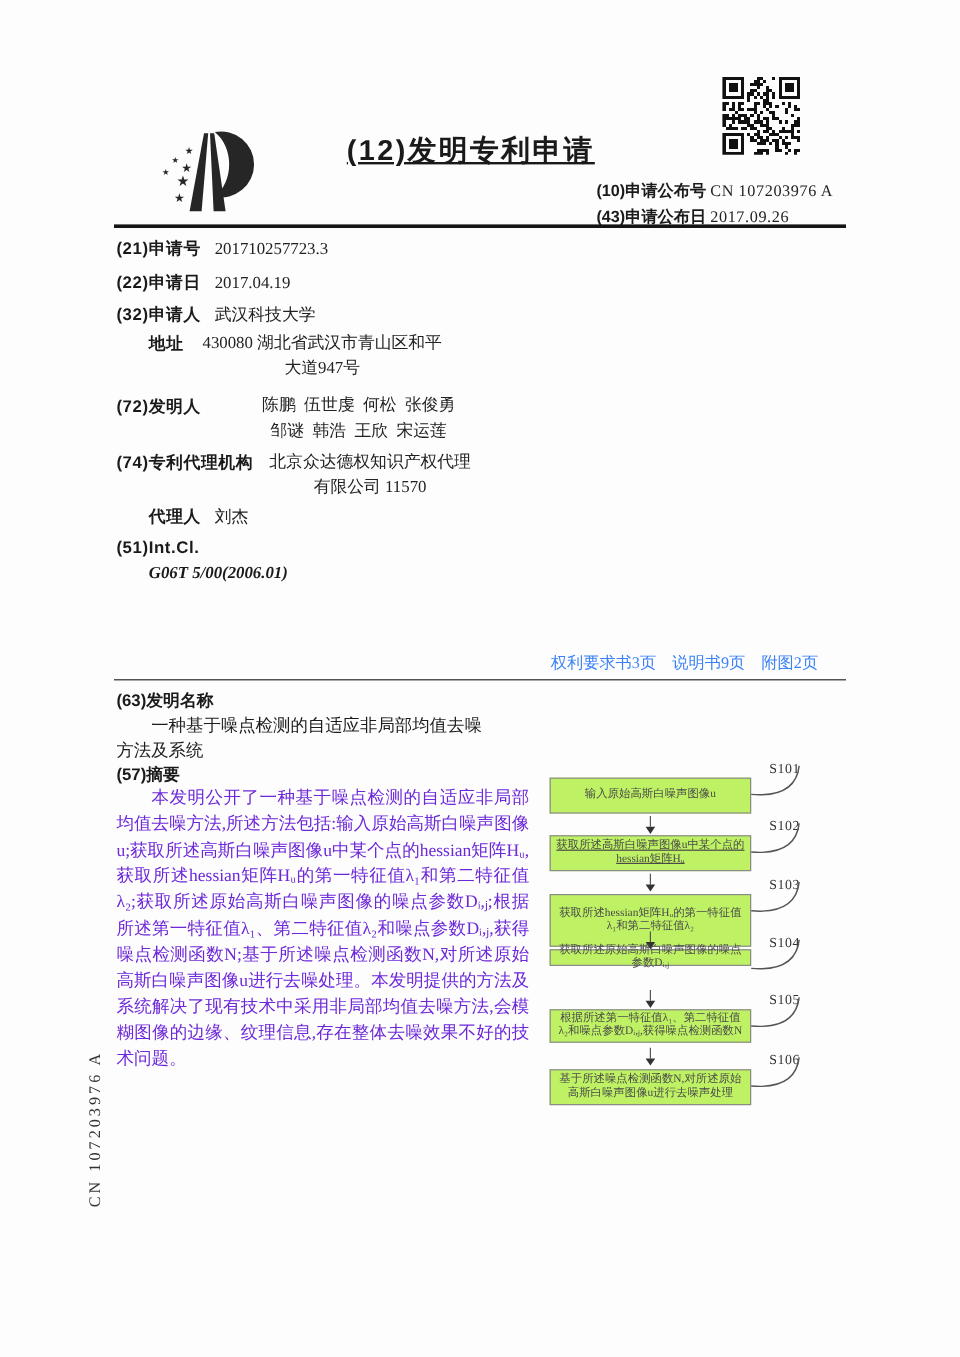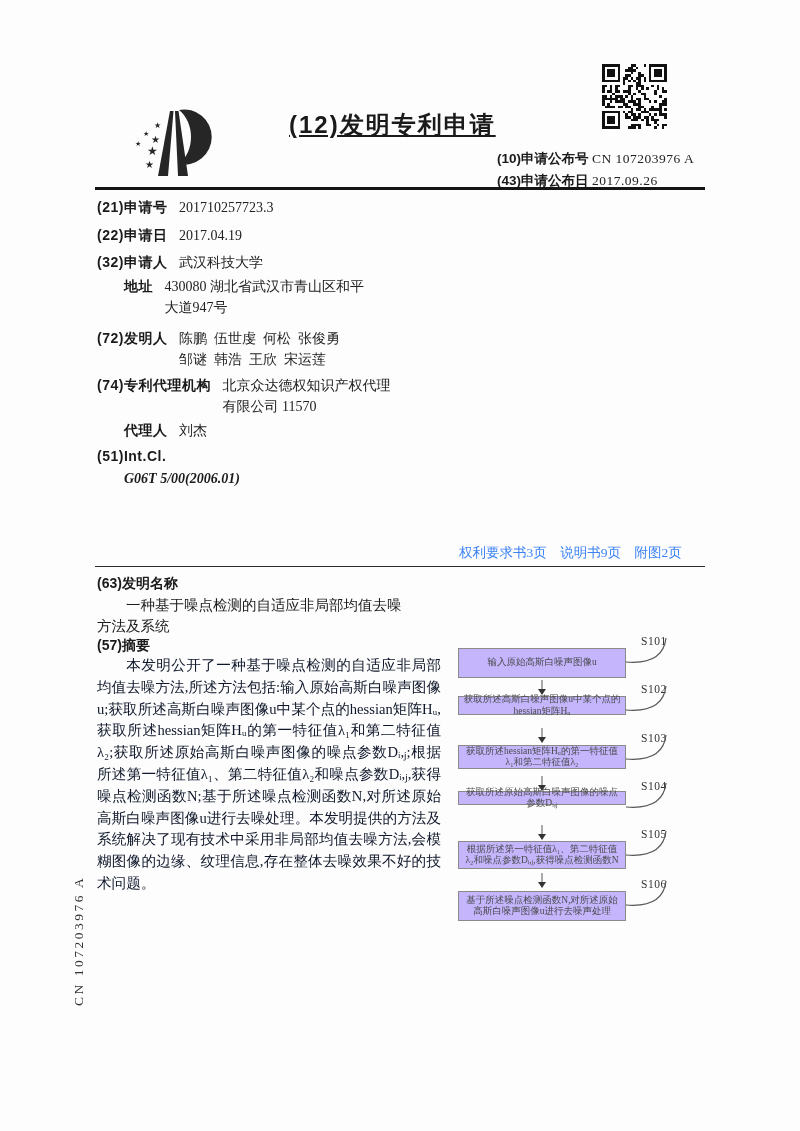--- a/index.html
+++ b/index.html
@@ -22,40 +22,40 @@
   .pubno{left:497px; top:150px;}
   .pubdate{left:497px; top:172px;}
   .pubrow .val{font-family:"Liberation Serif", serif; font-weight:normal; letter-spacing:0.5px; color:#222;}
   .rule-heavy{left:95px; top:187px; width:610px; height:3px; background:#151515;}
   .rule-thin{left:95px; top:566px; width:610px; height:1px; background:#2a2a2a;}
 
   
   .row{left:97px; font-size:14px; line-height:21px;}
   .row .lbl{font-family:"Liberation Sans", sans-serif; font-weight:bold; letter-spacing:0.5px;}
   .row .val{margin-left:8px; color:#222;}
-  .wrapval{display:inline-block; vertical-align:top; white-space:pre-wrap;}
+  .wrapval{display:inline-block; vertical-align:top; white-space:pre-wrap;text-align:center;}
   .indent{left:124px;}
   .italic{font-style:italic;}
 
   .pagesinfo{left:459px; top:544px; font-size:13.5px; color:#3b82f6; white-space:pre;}
 
   .sec-label{font-family:"Liberation Sans", sans-serif; font-weight:bold; font-size:14px;}
   .title54{left:97px; top:575px;}
   .title-text{left:97px; top:595px; width:308px; font-size:14.5px; line-height:21px; text-indent:2em; color:#1c1c1c;}
   .abstract57{left:97px; top:637px;}
   .abstract-text{
     left:97px; top:655px; width:344px; font-size:14.6px; line-height:21.8px;
-    text-align:justify; text-indent:2em; color:#0f172a;
+    text-align:justify; text-indent:2em; color:#6d28d9;
   }
 
   
   .flow{left:452px; top:626px; width:252px; height:330px;}
   .fbox{
     position:absolute; left:6px; width:168px; border:1px solid #8a8a8a;
-    background:#c4b5fd; color:#4a4a4a; font-size:9.5px; line-height:11.5px;
+    background:#bef264; color:#4a4a4a; font-size:9.5px; line-height:11.5px;
     display:flex; align-items:center; justify-content:center; text-align:center;
     padding:1px 4px; box-sizing:border-box;
   }
   .flabel{position:absolute; left:189px; font-size:11.5px; color:#333; letter-spacing:0.5px;}
   .fleader{position:absolute; left:172px; width:44px; height:30px;}
   .farrow{position:absolute; left:85px; width:10px; height:16px;}
 
   .sidecode{
     left:71px; top:1006px; transform:rotate(-90deg); transform-origin:0 0;
     font-size:13.5px; letter-spacing:2.5px; color:#333; white-space:nowrap;
@@ -438,31 +438,31 @@
     <div class="fbox" style="top:22px; height:30px;">输入原始高斯白噪声图像u</div>
     <div class="flabel" style="top:9px;">S101</div>
     <svg class="fleader" style="top:12px;" viewBox="0 0 44 30">
         <path d="M42,0 C40,18 26,26 2,24" fill="none" stroke="#555" stroke-width="1.2"></path>
       </svg>
 
     <svg class="farrow" style="top:54px;" viewBox="0 0 10 16">
         <line x1="5" y1="0" x2="5" y2="9" stroke="#555" stroke-width="1"></line>
         <polygon points="1,9 9,9 5,15" fill="#333"></polygon>
       </svg>
-    <div class="fbox" style="top:70px; height:19px;">获取所述高斯白噪声图像u中某个点的hessian矩阵Hᵤ</div>
+    <div class="fbox" style="top:70px; height:30px;text-decoration:underline;">获取所述高斯白噪声图像u中某个点的hessian矩阵Hᵤ</div>
     <div class="flabel" style="top:57px;">S102</div>
     <svg class="fleader" style="top:60px;" viewBox="0 0 44 30">
         <path d="M42,0 C40,18 26,26 2,24" fill="none" stroke="#555" stroke-width="1.2"></path>
       </svg>
 
     <svg class="farrow" style="top:102px;" viewBox="0 0 10 16">
         <line x1="5" y1="0" x2="5" y2="9" stroke="#555" stroke-width="1"></line>
         <polygon points="1,9 9,9 5,15" fill="#333"></polygon>
       </svg>
-    <div class="fbox" style="top:119px; height:24px;">获取所述hessian矩阵Hᵤ的第一特征值λ₁和第二特征值λ₂</div>
+    <div class="fbox" style="top:119px; height:44px;">获取所述hessian矩阵Hᵤ的第一特征值λ₁和第二特征值λ₂</div>
     <div class="flabel" style="top:106px;">S103</div>
     <svg class="fleader" style="top:109px;" viewBox="0 0 44 30">
         <path d="M42,0 C40,18 26,26 2,24" fill="none" stroke="#555" stroke-width="1.2"></path>
       </svg>
 
     <svg class="farrow" style="top:150px;" viewBox="0 0 10 16">
         <line x1="5" y1="0" x2="5" y2="9" stroke="#555" stroke-width="1"></line>
         <polygon points="1,9 9,9 5,15" fill="#333"></polygon>
       </svg>
     <div class="fbox" style="top:165px; height:14px;">获取所述原始高斯白噪声图像的噪点参数Dᵢ,ⱼ</div>

